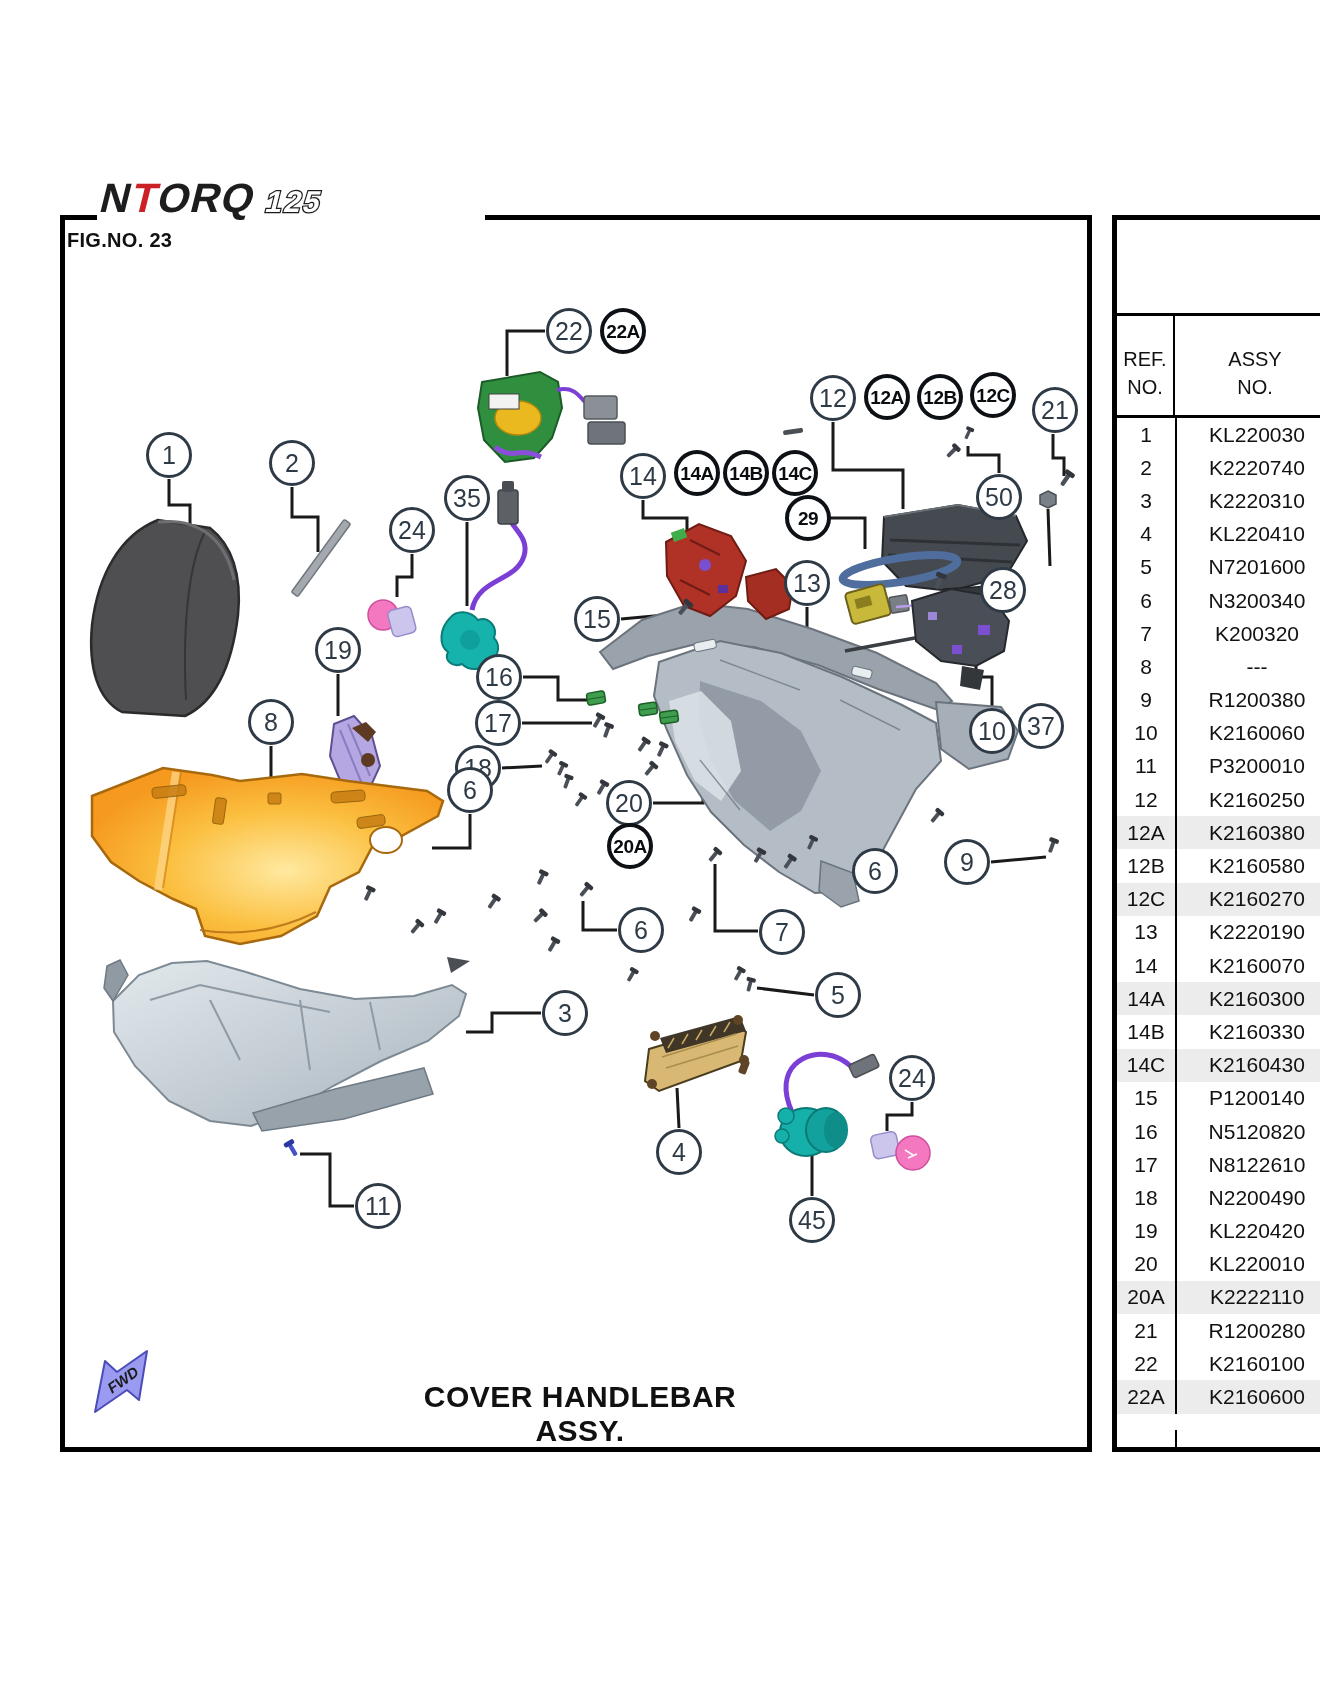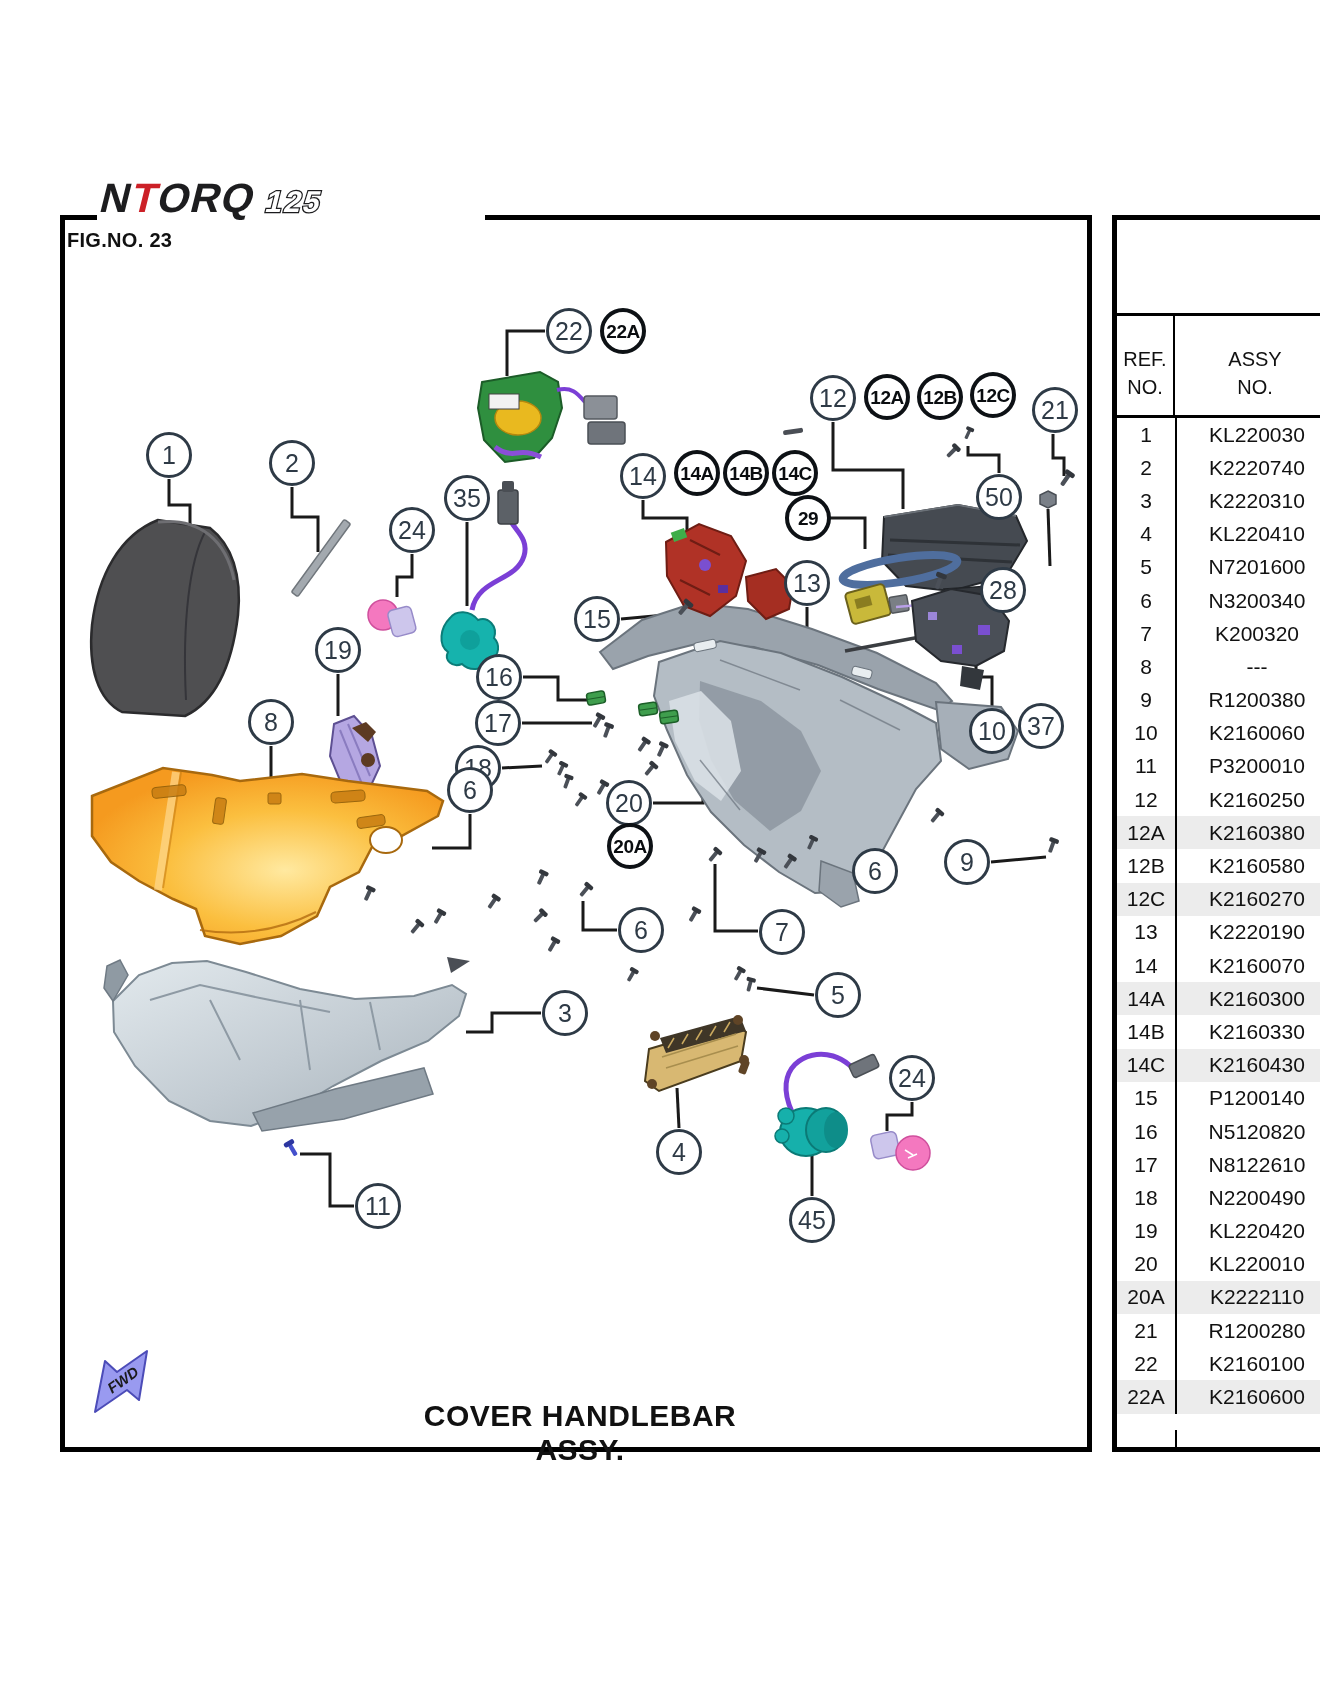--- a/index.html
+++ b/index.html
@@ -19,21 +19,21 @@
   .logo-inner{transform:skewX(-14deg);white-space:nowrap;display:flex;align-items:baseline;}
   .logo-inner .b{font-weight:900;font-size:41px;letter-spacing:1px;color:#1d1d1f;line-height:1;}
   .logo-inner .t{font-weight:900;font-size:41px;color:#cc2027;line-height:1;margin:0 1px;}
   .logo-inner .m{
     font-weight:900;font-size:30px;line-height:1;margin-left:12px;color:#fff;
     -webkit-text-stroke:2.5px #1b1b1d;paint-order:stroke fill;letter-spacing:2px;
   }
   .fig-no{position:absolute;left:67px;top:229px;font-size:20px;font-weight:bold;z-index:7;letter-spacing:.3px;}
   .main-title{
     position:absolute;left:380px;top:1380px;width:400px;text-align:center;
-    font-size:30px;font-weight:bold;letter-spacing:.5px;z-index:7;margin-top:19px;
+    font-size:30px;font-weight:bold;letter-spacing:.5px;z-index:7;
   }
   
   .co{
     position:absolute;width:46px;height:46px;border:3px solid #2e3a46;border-radius:50%;
     background:#fff;display:flex;align-items:center;justify-content:center;
     font-size:25px;color:#2e3a46;transform:translate(-50%,-50%);box-sizing:border-box;
     z-index:8;line-height:1;
   }
   .co.b{border:4.5px solid #0d1115;color:#0a0d10;font-weight:bold;font-size:19px;letter-spacing:-0.5px;}
   

